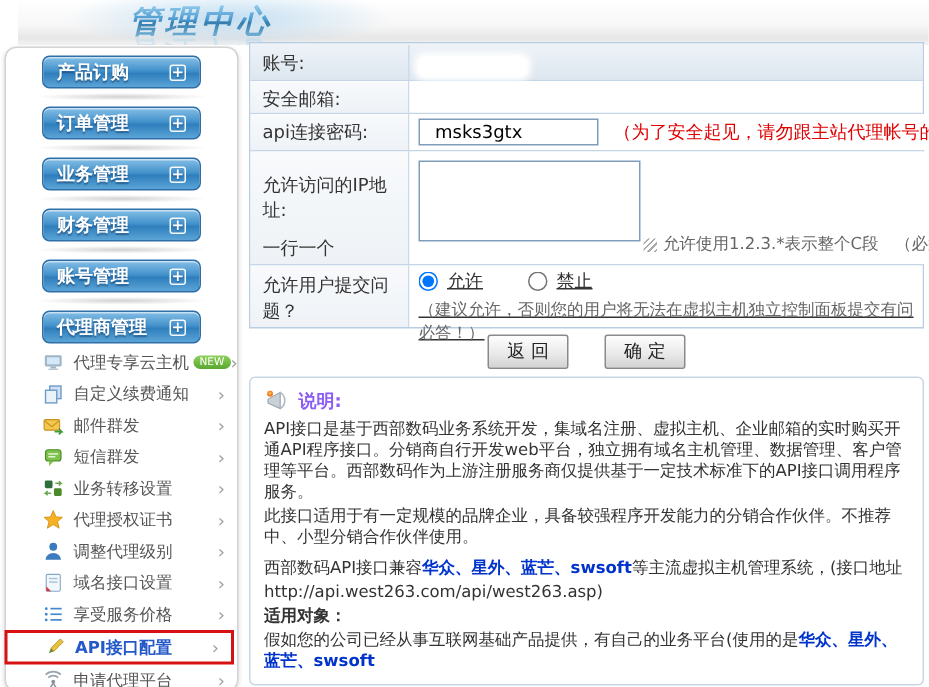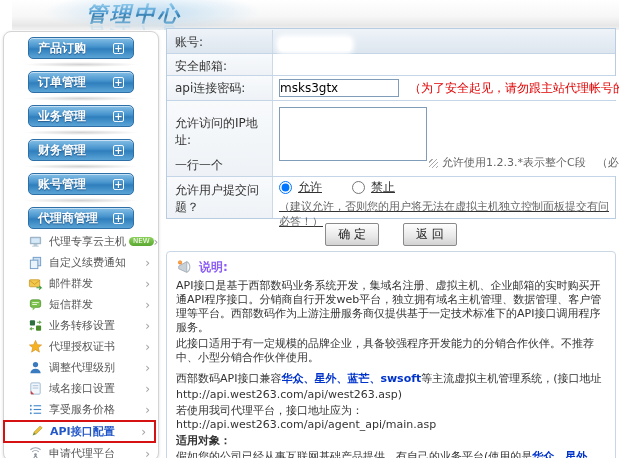--- a/index.html
+++ b/index.html
@@ -57,21 +57,21 @@
   .frow:first-child { border-top:none;align-items:flex-end; }
   .fl { width:106px; flex:0 0 106px; padding:4px 4px 2px 8px; border-right:1px solid #ccdae8;
     background:linear-gradient(#f8fafc,#eef2f6); font-size:12px; color:#333; }
   .fv { flex:1; padding:2px 6px; display:flex; align-items:center; background:#fff; }
   .row-account { background:linear-gradient(#eef3f8,#dde6ef); }
   .row-account .fl, .row-account .fv { background:transparent; }
   .row-account { height:24px; }
   .row-email { height:22px; }
   .row-pass { height:25px; }
   .redact { width:72px; height:13px; background:#fff; border-radius:4px; box-shadow:0 0 5px 3px #fff; }
-  .text-input { width:120px; height:18px; border:1px solid #7f9db9; font-size:12px; padding:0 0;
+  .text-input { width:120px; height:18px; border:1px solid #7f9db9; font-size:12px; padding:0 10px;
     font-family:inherit; }
   .red-note { color:#e00000; font-size:12px; margin-left:10px; white-space:nowrap; }
   .row-ip { min-height:64px; }
   .row-ip .fl { padding-top:14px; }
   .ip-l2 { margin-top:8px; }
   .row-ip .fv { align-items:flex-end; padding:4px 2px 6px 6px; }
   .ip-area { width:148px; height:54px; border:1px solid #7f9db9; resize:none; font-family:inherit;
     align-self:flex-start; margin-top:2px; }
   .resize-mark { width:9px; height:9px; margin:0 4px 2px 2px;
     background:repeating-linear-gradient(135deg, transparent 0 2px, #aaa 2px 3px); }
@@ -310,37 +310,36 @@
           <span class="radio-gap"></span>
           <input type="radio" name="allowq" style="">
           <span>禁止</span>
         </div>
         <div class="q-hint">（建议允许，否则您的用户将无法在虚拟主机独立控制面板提交有问必答！）</div>
       </div>
     </div>
   </div>
 
   <div class="btn-row">
+    <button class="gray-btn">返 回</button>
     <button class="gray-btn">确 定</button>
-    <button class="gray-btn">返 回</button>
   </div>
 
   <div class="desc-box">
     <div class="desc-head">
       <svg viewBox="0 0 20 20">
           <path d="M3 9 l9 -5 v12 l-9 -4 z" fill="#c8d0d8" stroke="#98a2ac" stroke-width="0.8"></path>
           <path d="M12 4 a7 7 0 0 1 0 12" fill="none" stroke="#b0b8c0" stroke-width="1.2"></path>
           <circle cx="4.5" cy="5" r="2.2" fill="#f07820"></circle>
           <path d="M4.5 2 l0.6 2 2 0.6 -2 0.6 -0.6 2 -0.6 -2 -2 -0.6 2 -0.6 z" fill="#ffb050"></path>
         </svg>
       <span class="desc-title">说明:</span>
     </div>
     <div class="desc-p">API接口是基于西部数码业务系统开发，集域名注册、虚拟主机、企业邮箱的实时购买开通API程序接口。分销商自行开发web平台，独立拥有域名主机管理、数据管理、客户管理等平台。西部数码作为上游注册服务商仅提供基于一定技术标准下的API接口调用程序服务。</div>
     <div class="desc-p">此接口适用于有一定规模的品牌企业，具备较强程序开发能力的分销合作伙伴。不推荐中、小型分销合作伙伴使用。</div>
     <div class="gap"></div>
     <div class="desc-p"><span>西部数码API接口兼容</span><span class="kw">华众、星外、蓝芒、swsoft</span><span>等主流虚拟主机管理系统，(接口地址</span></div>
     <div class="desc-p">http://api.west263.com/api/west263.asp)</div>
-    <div class="desc-p">若使用我司代理平台，接口地址应为：http://api.west263.com/api/agent_api/main.asp</div>
     <div class="desc-p bold-line">适用对象：</div>
     <div class="desc-p"><span>假如您的公司已经从事互联网基础产品提供，有自己的业务平台(使用的是</span><span class="kw">华众、星外、蓝芒、swsoft</span></div>
 
   </div>
 </div>
 
 </body></html>

